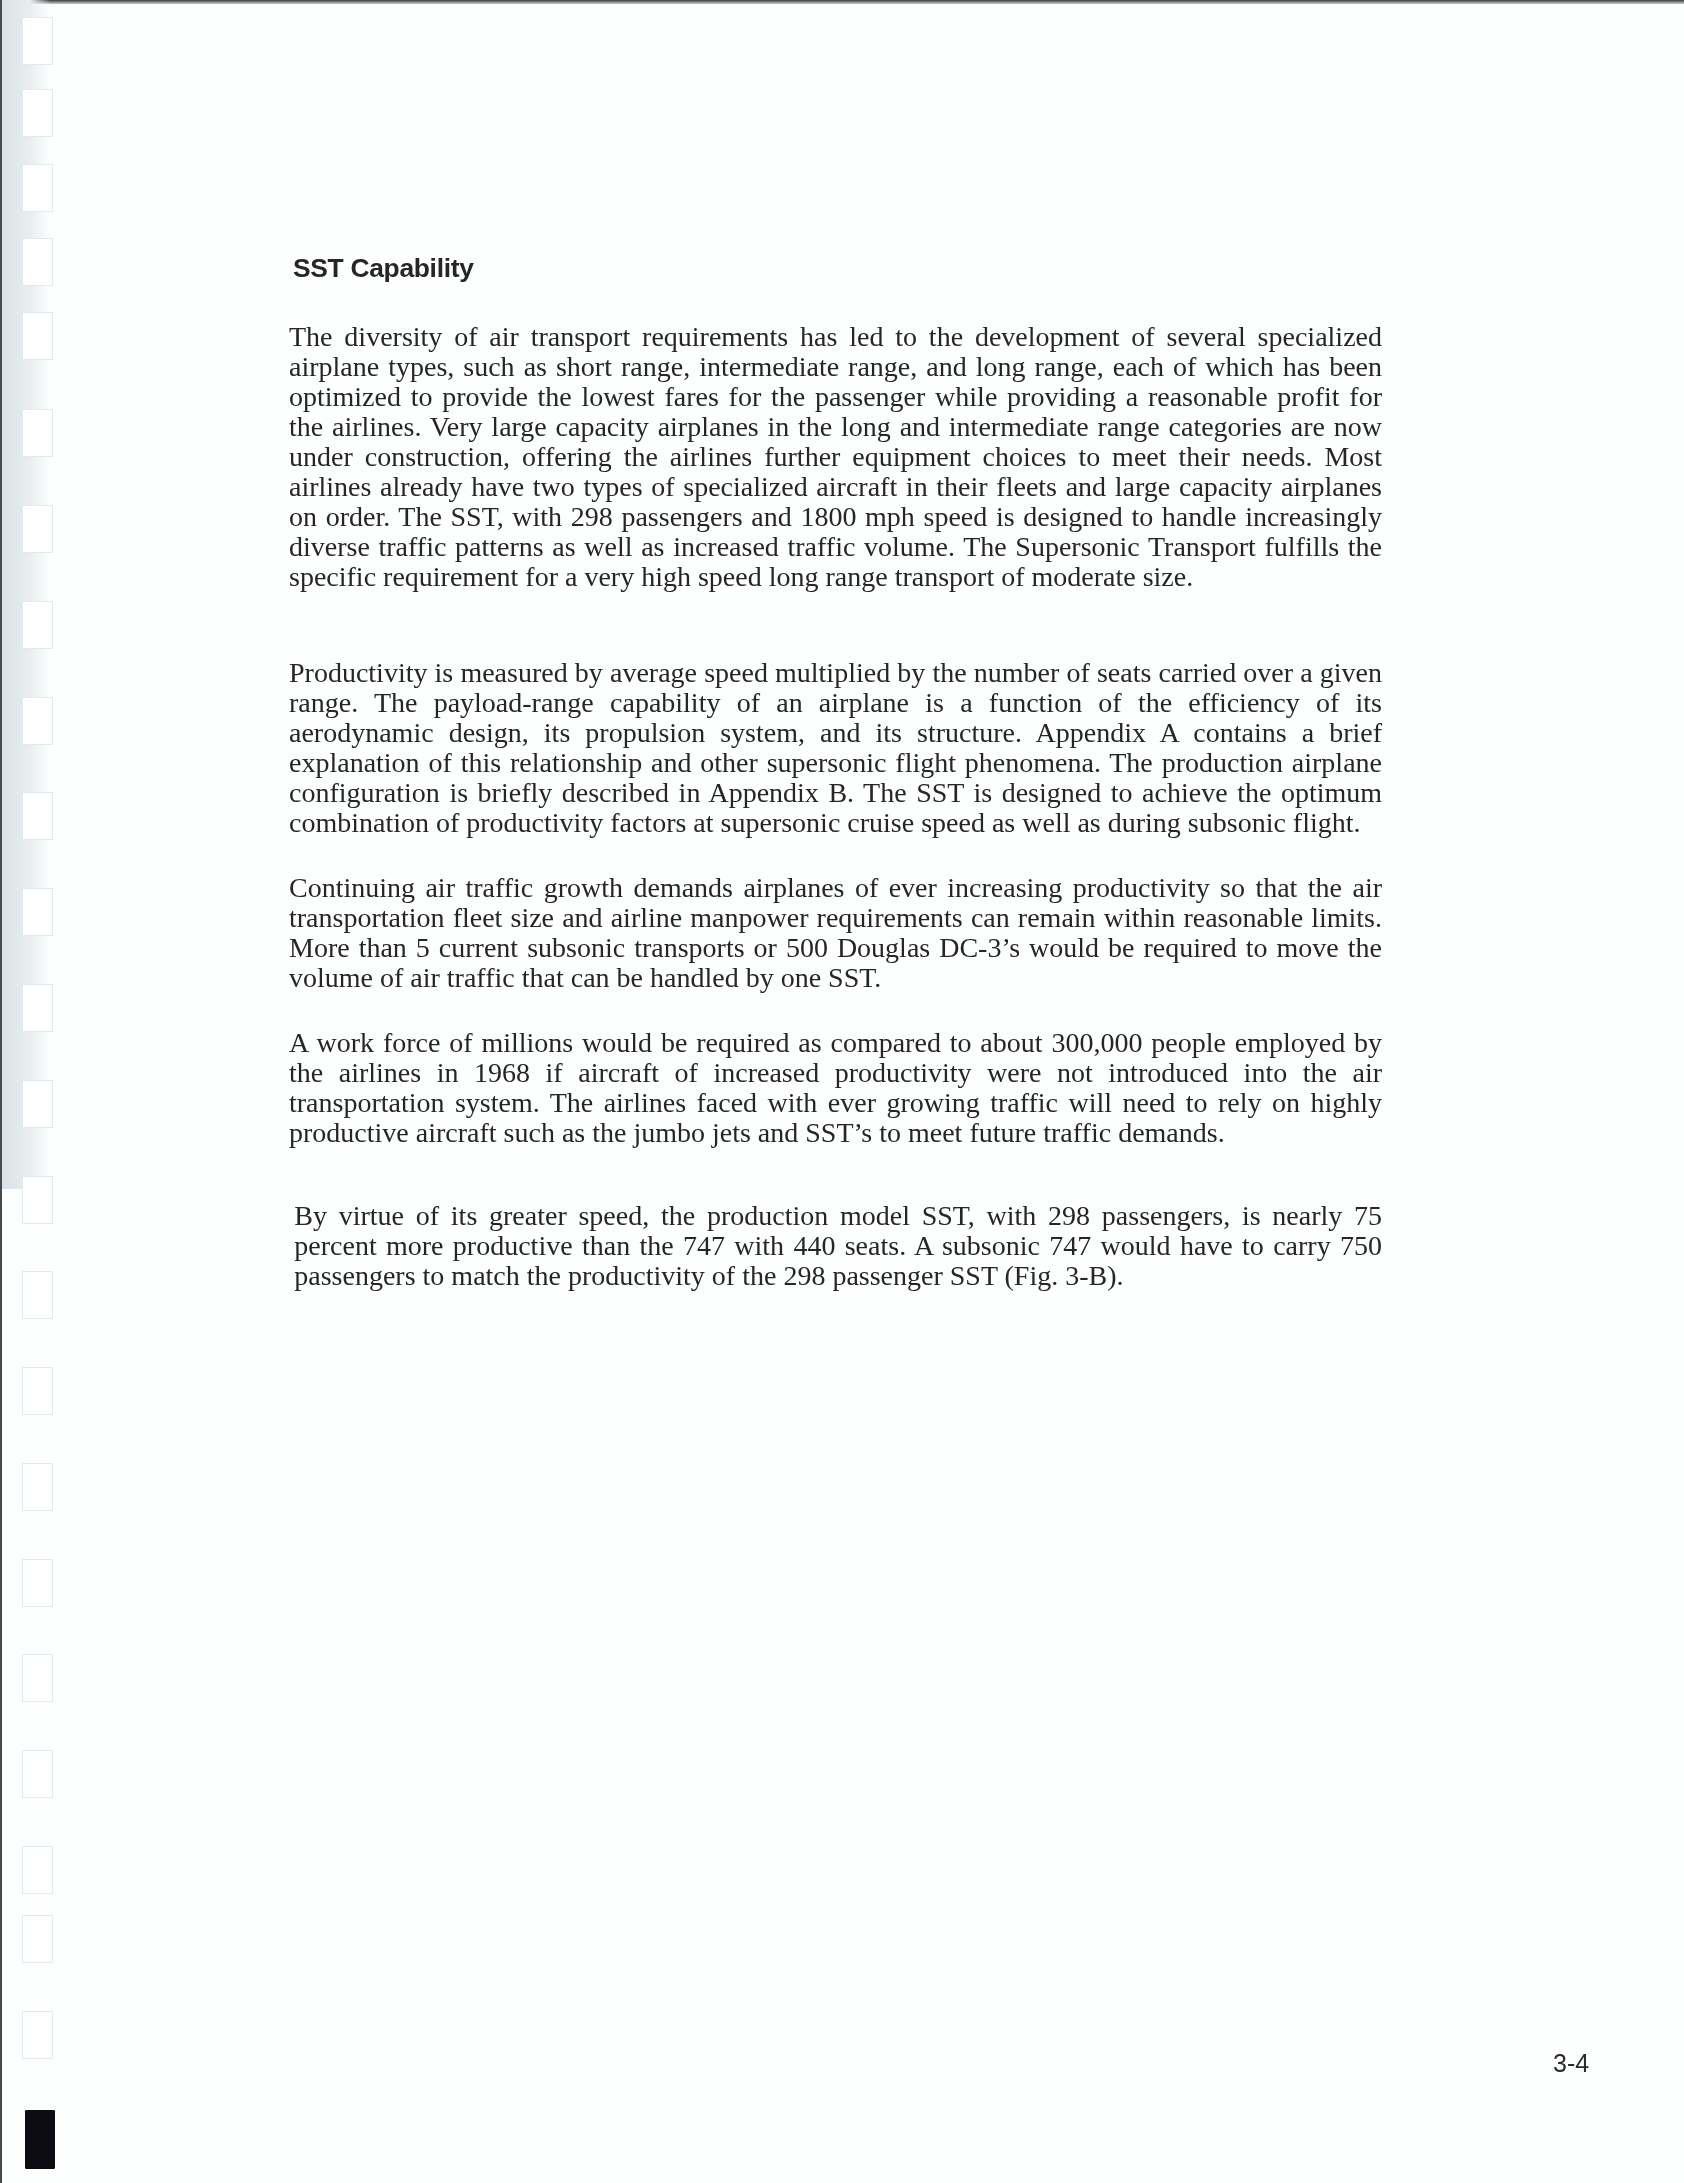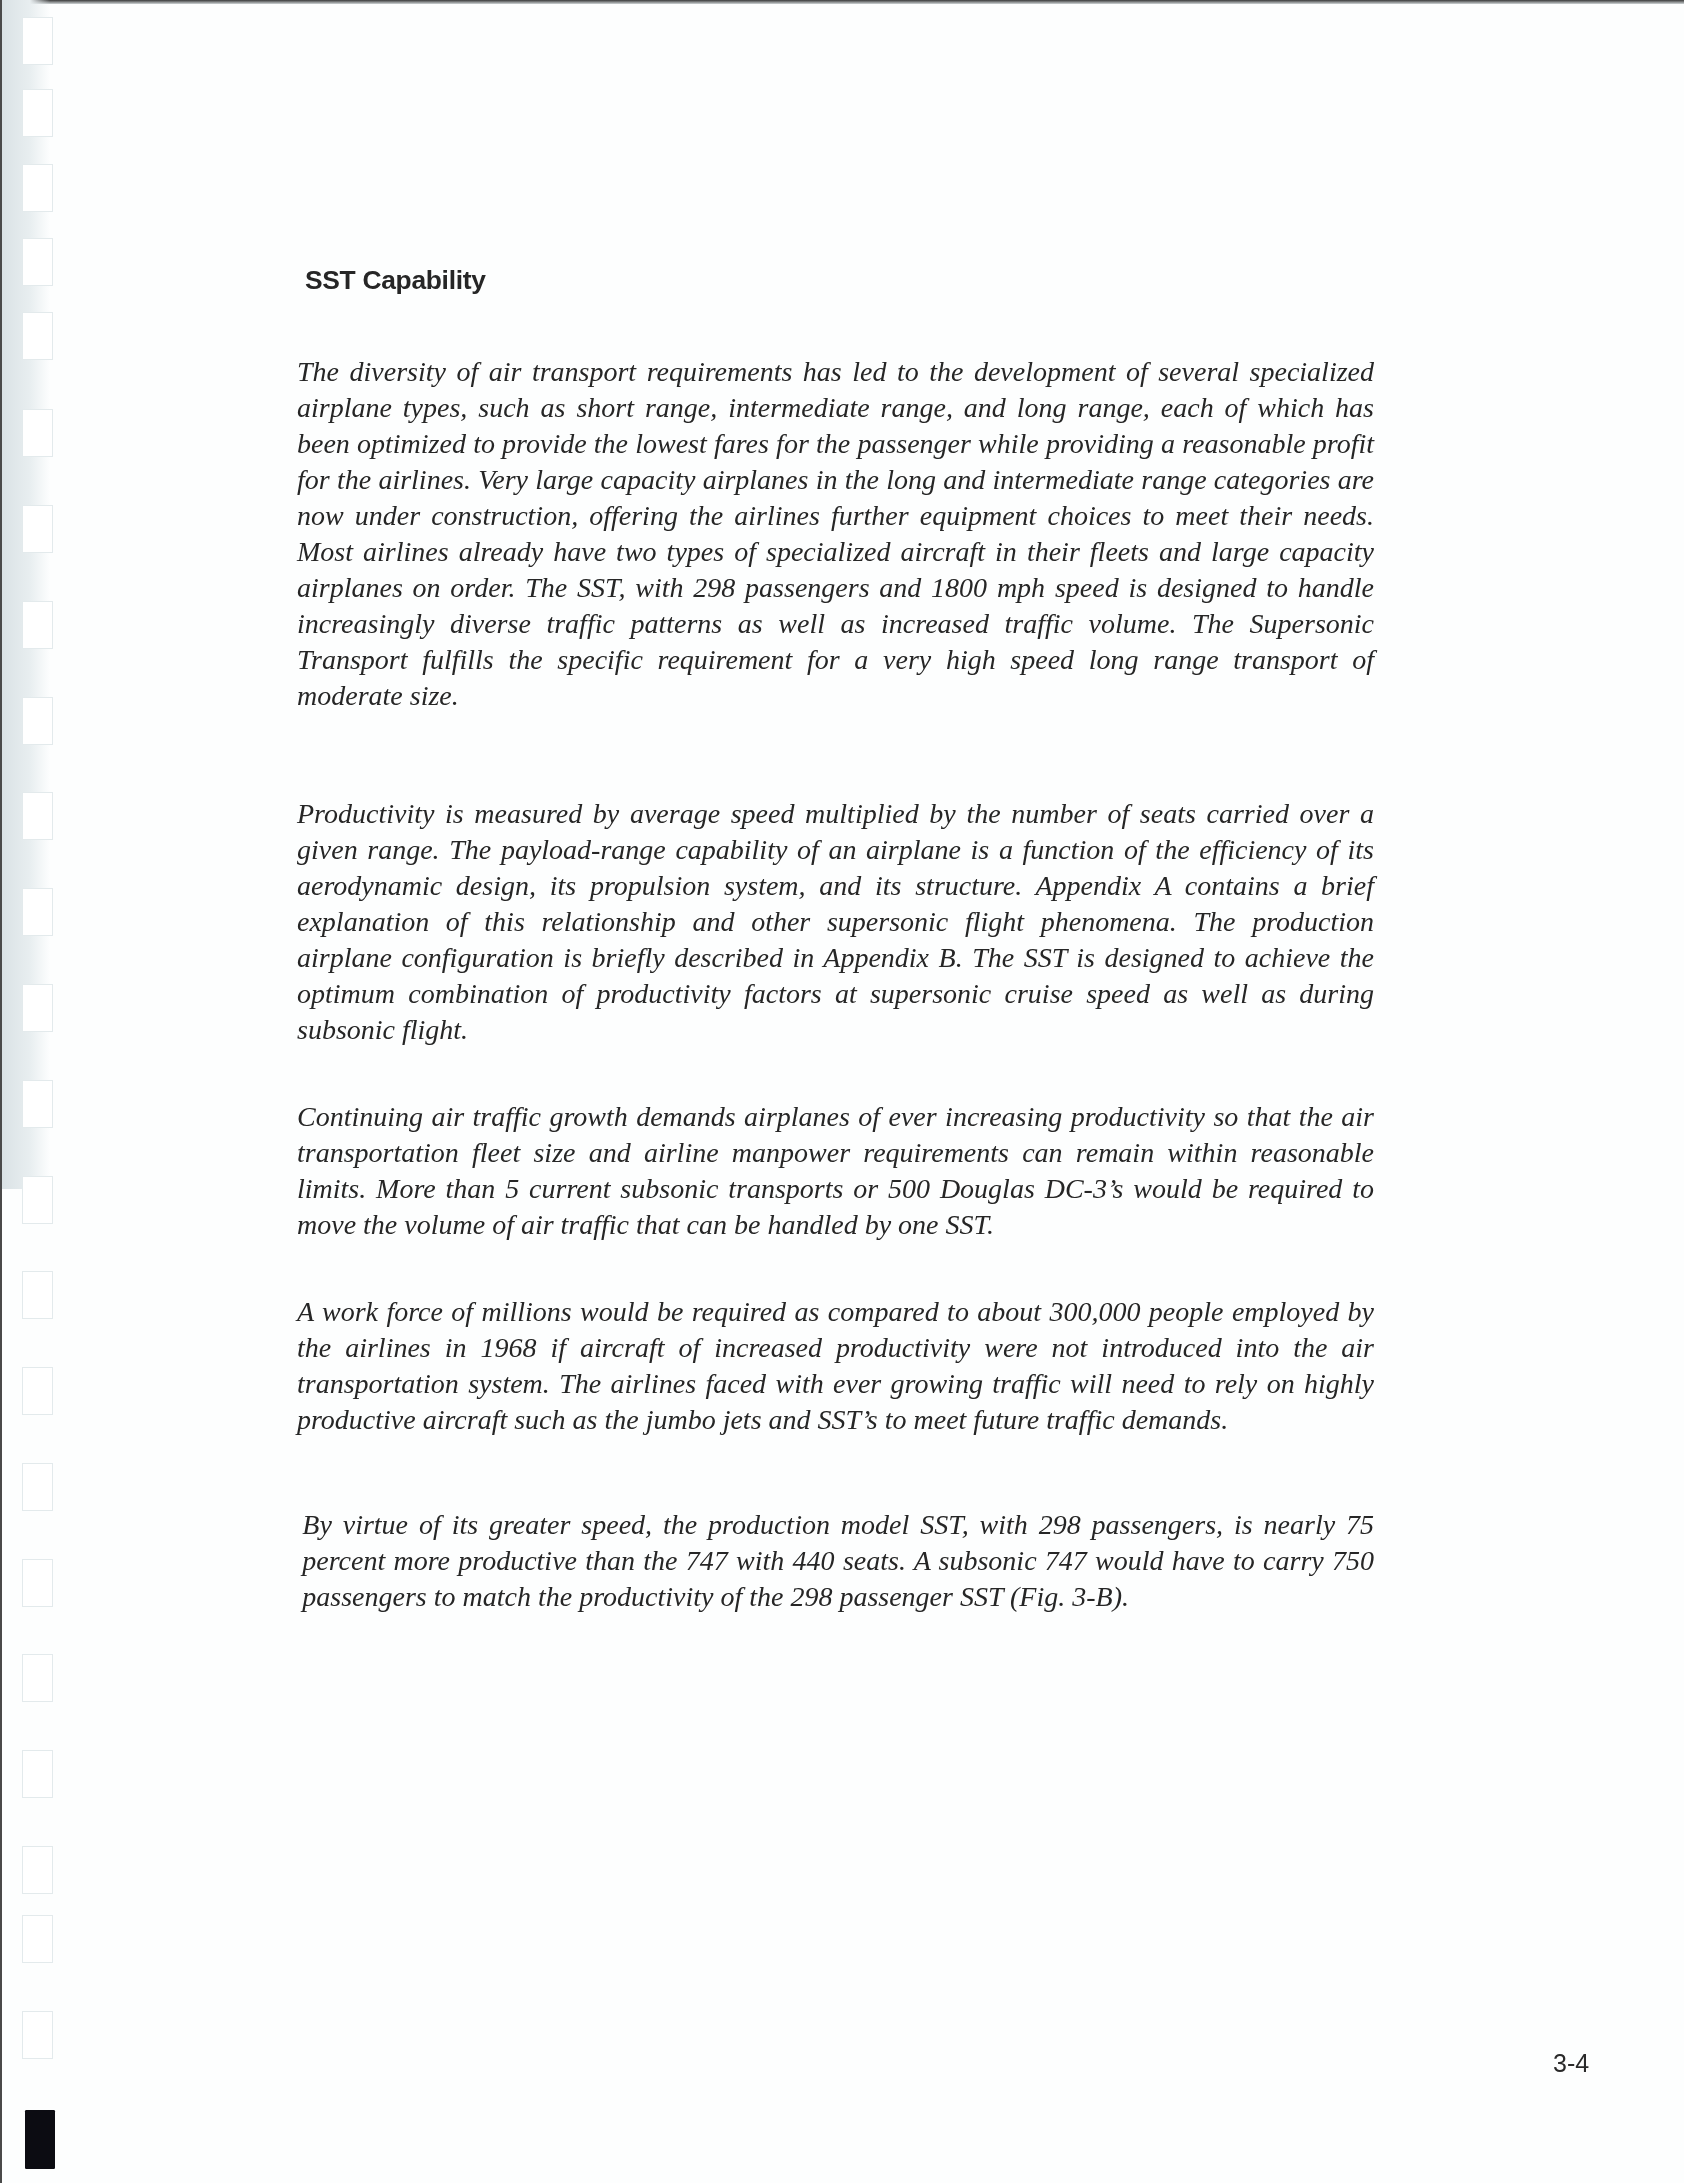--- a/index.html
+++ b/index.html
@@ -56,31 +56,30 @@
       left: 289px;
       top: 246px;
       width: 1093px;
     }
     .heading {
       font-family: "Liberation Sans", "DejaVu Sans", sans-serif;
       font-weight: bold;
       font-size: 26.4px;
       letter-spacing: -0.3px;
       color: #262626;
-      margin: 16px;
+      margin: 4px;
       line-height: 36px;
     }
     .para {
       font-size: 28px;
-      line-height: 36px;
+      line-height: 30px;
       text-align: justify;
       text-align-last: left;
-      margin: 8px;
+      margin: 0;
       color: #262626;
-      font-style: italic;
     }
     .gap-head-para { height: 32px; }
     .gap-para-head { height: 34px; }
     .gap-para-para { height: 35px; }
     .gap-para-para-lg { height: 53px; }
     .para.indent-last { padding-left: 5.3px; }
     .page-number {
       position: absolute;
       left: 1553px;
       top: 2049px;

